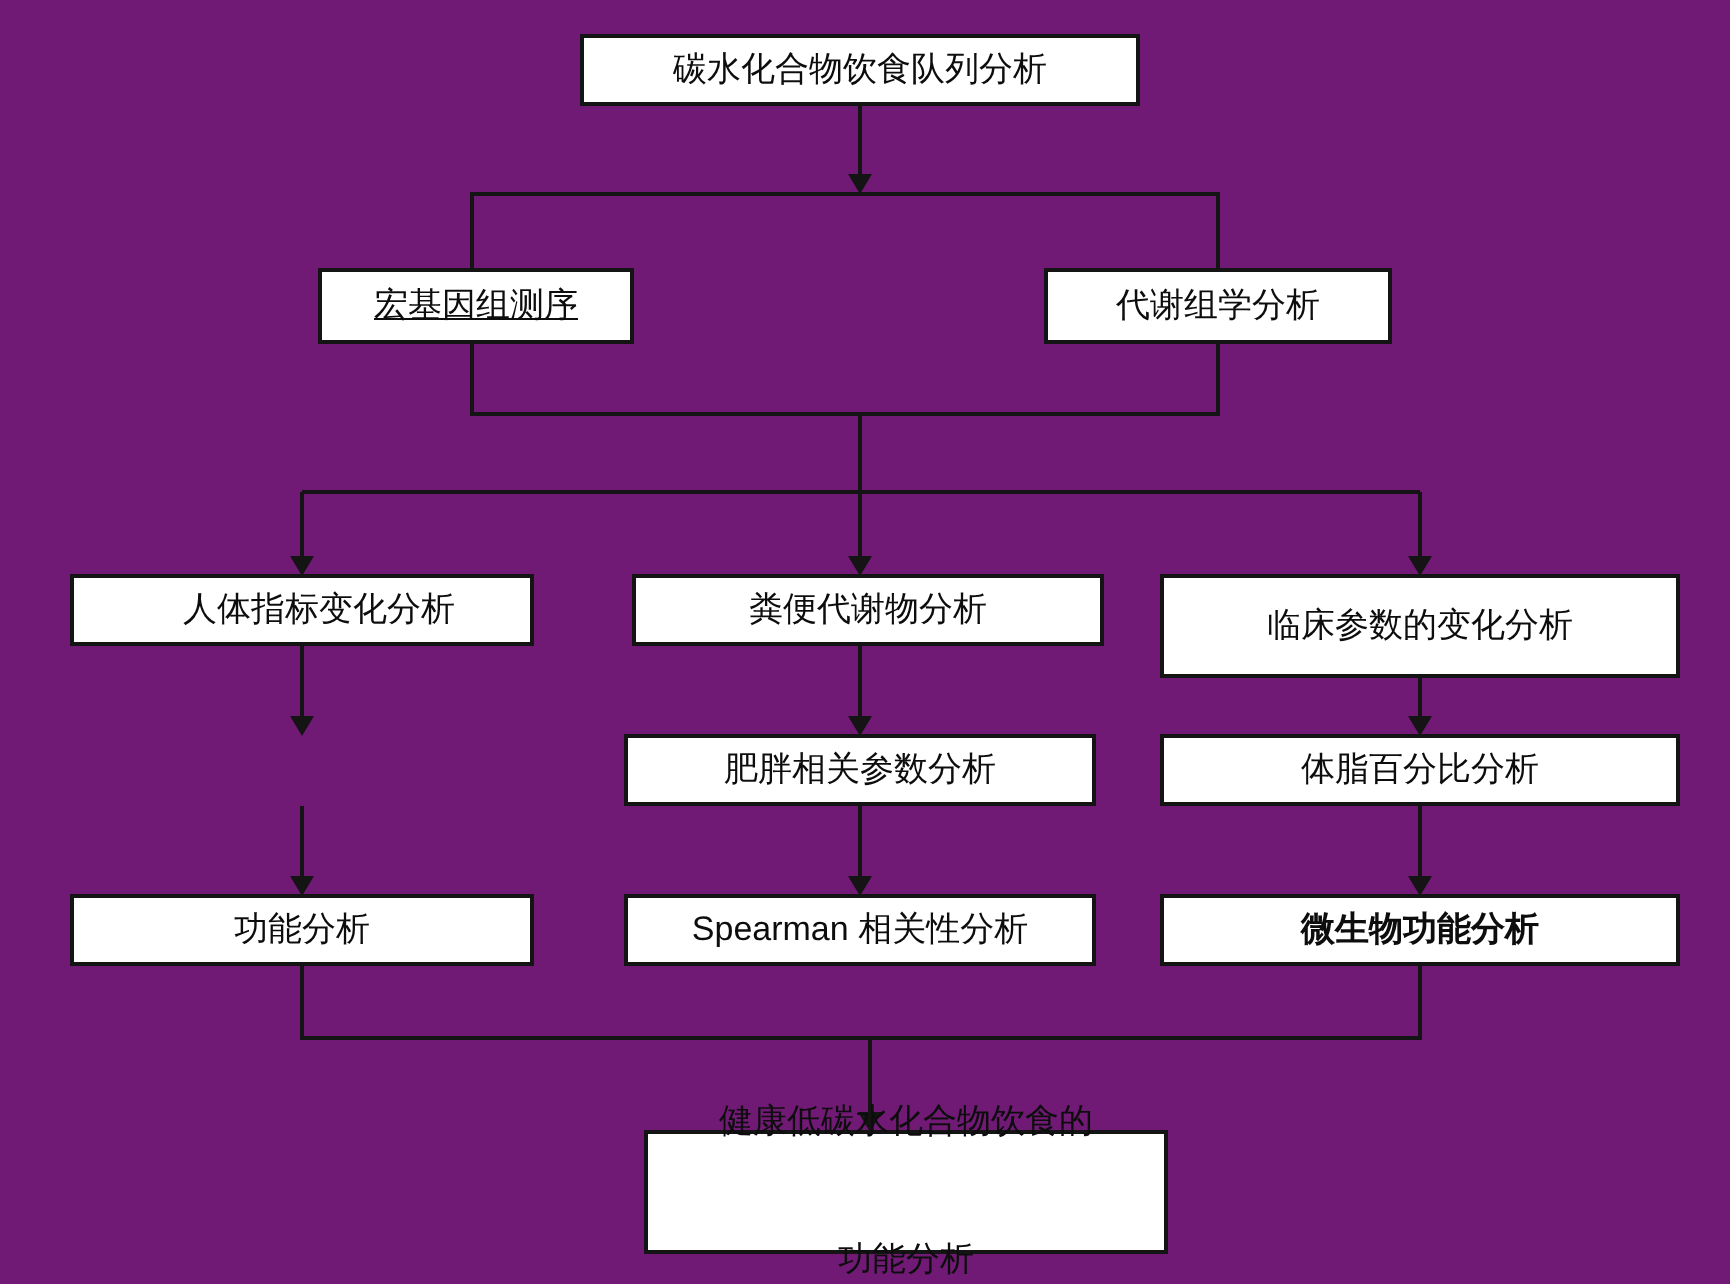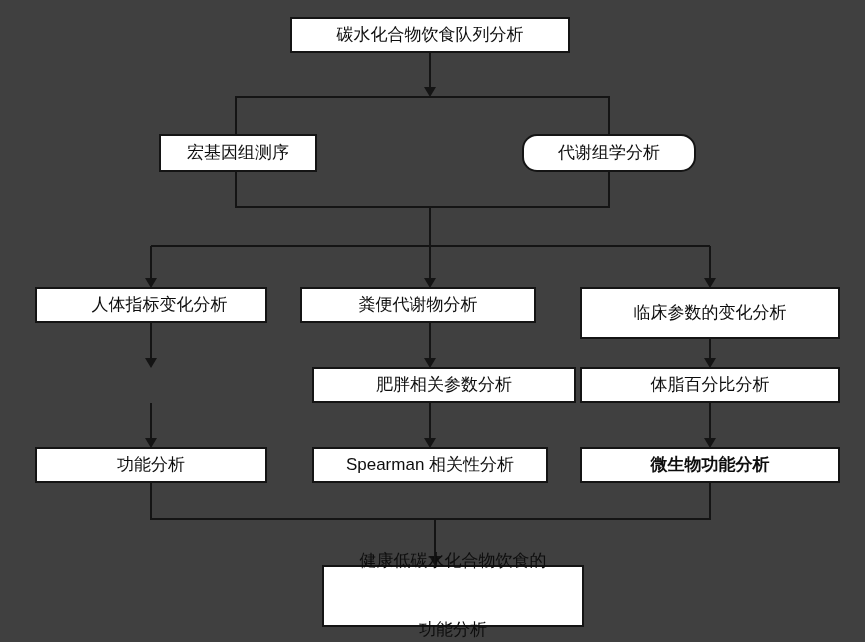--- a/index.html
+++ b/index.html
@@ -5,21 +5,21 @@
   html, body {
     margin: 0;
     padding: 0;
     background: #ffffff;
     font-family: "Liberation Sans", "DejaVu Sans", sans-serif;
   }
   .canvas {
     position: relative;
     width: 865px;
     height: 642px;
-    background: #404040;
+    background: #701a75;
     overflow: hidden;
   }
   .connectors {
     position: absolute;
     left: 0;
     top: 0;
     width: 865px;
     height: 642px;
   }
   .node {
@@ -83,42 +83,42 @@
 
     <path d="M151,483 L151,519 L710,519 L710,483"></path>
     <line x1="435" y1="519" x2="435" y2="556"></line>
     <polygon points="429,556 441,556 435,566" fill="#141414" stroke="none"></polygon>
   </svg>
 
   <div class="node" style="left:290px; top:17px; width:280px; height:36px;">
     <span>碳水化合物饮食队列分析</span>
   </div>
 
-  <div class="node" style="left:159px; top:134px; width:158px; height:38px;">
+  <div class="node" style="left:159px; top:134px; width:158px; height:38px;text-decoration:underline;">
     <span>宏基因组测序</span>
   </div>
 
-  <div class="node" style="left:522px; top:134px; width:174px; height:38px;border-radius:15px;">
+  <div class="node" style="left:522px; top:134px; width:174px; height:38px;">
     <span>代谢组学分析</span>
   </div>
 
   <div class="node" style="left:35px; top:287px; width:232px; height:36px;padding-left:17px;">
     <span>人体指标变化分析</span>
   </div>
 
-  <div class="node" style="left:300px; top:287px; width:236px; height:36px;">
+  <div class="node" style="left:316px; top:287px; width:236px; height:36px;">
     <span>粪便代谢物分析</span>
   </div>
 
   <div class="node" style="left:580px; top:287px; width:260px; height:52px;">
     <span>临床参数的变化分析</span>
   </div>
 
 
-  <div class="node" style="left:312px; top:367px; width:264px; height:36px;">
+  <div class="node" style="left:312px; top:367px; width:236px; height:36px;">
     <span>肥胖相关参数分析</span>
   </div>
 
   <div class="node" style="left:580px; top:367px; width:260px; height:36px;align-items:center;">
     <span>体脂百分比分析</span>
   </div>
 
   <div class="node" style="left:35px; top:447px; width:232px; height:36px;">
     <span>功能分析</span>
   </div>

